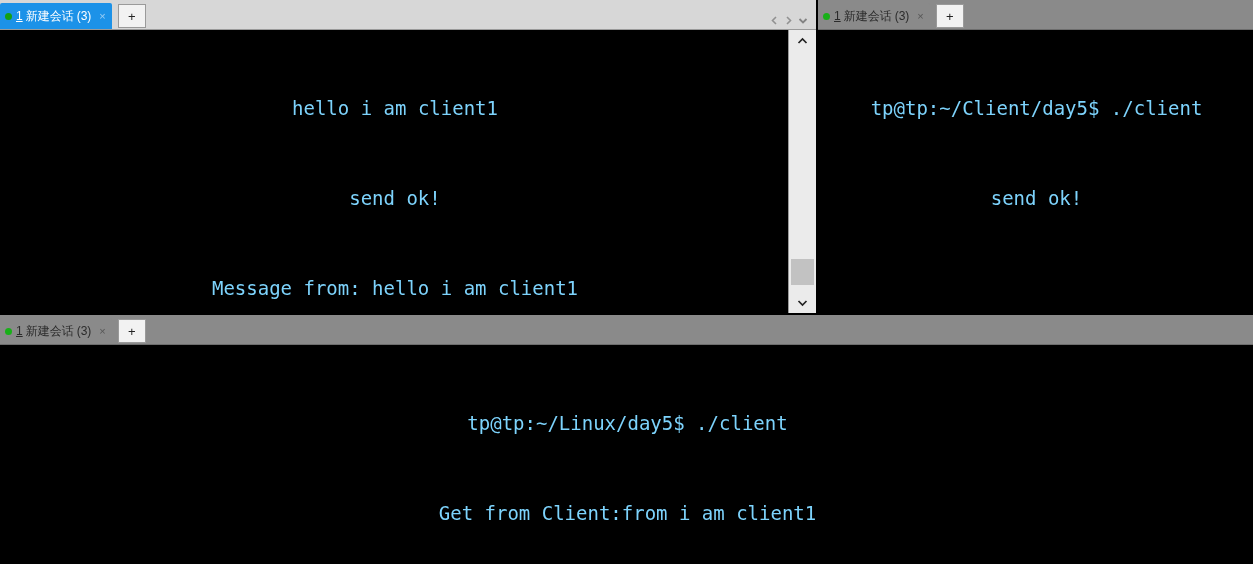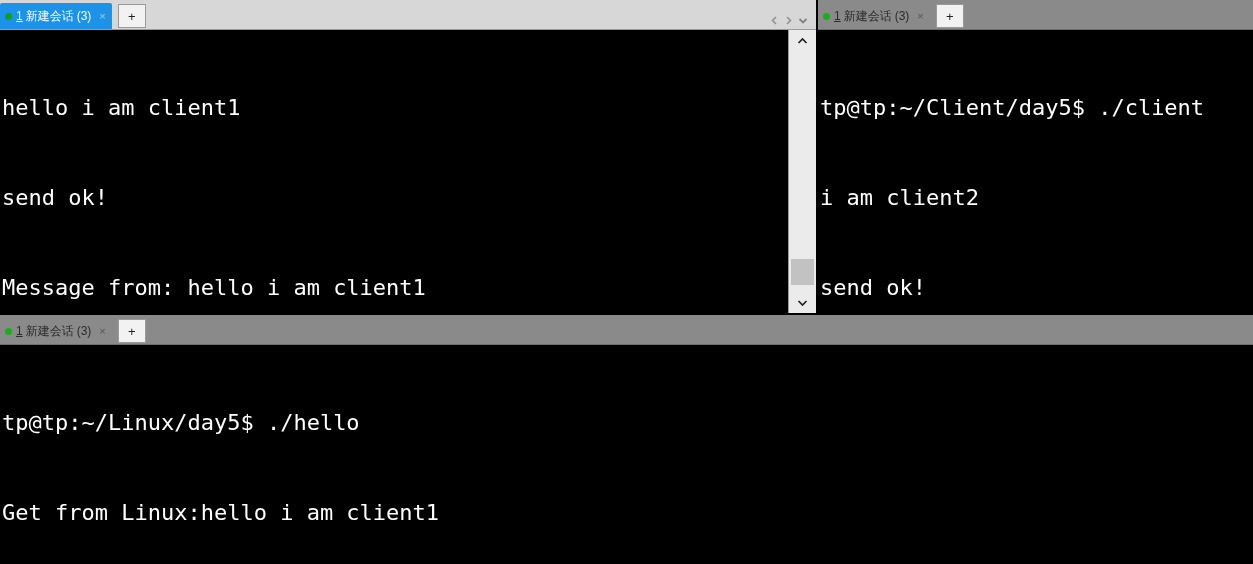--- a/index.html
+++ b/index.html
@@ -113,28 +113,29 @@
   .navbtns svg { display: block; }
 
   
   .term {
     position: absolute;
     left: 0;
     right: 0;
     bottom: 0;
     top: 30px;
     background: #000000;
-    color: #ffffff;
+    color: #7dd3fc;
     font-family: "DejaVu Sans Mono", monospace;
-    font-size: 22px;
+    font-size: 19px;
     line-height: 30px;
     padding: 3px 0 0 2px;
     box-sizing: border-box;
     overflow: hidden;
     white-space: pre;
+    text-align: center;
   }
   #panel-client1 .term { right: 28px; }
 
   .line { height: 30px; }
 
   
   .scrollbar {
     position: absolute;
     right: 0;
     top: 30px;
@@ -239,21 +240,20 @@
         <span class="tab-label">新建会话</span>
         <span class="tab-count">(3)</span>
         <span class="tab-close">×</span>
       </div>
       <div class="newtab">+</div>
       <div class="tabbar-spacer"></div>
     </div>
 
     <div class="term">
       <div class="line">tp@tp:~/Client/day5$ ./client</div>
-      <div class="line">i am client2</div>
       <div class="line">send ok!</div>
       
       
     </div>
   </div>
 
   <div class="panel" id="panel-server">
 
     <div class="tabbar inactive">
       <div class="tab idle">
@@ -261,22 +261,22 @@
         <span class="tab-num">1</span>
         <span class="tab-label">新建会话</span>
         <span class="tab-count">(3)</span>
         <span class="tab-close">×</span>
       </div>
       <div class="newtab">+</div>
       <div class="tabbar-spacer"></div>
     </div>
 
     <div class="term">
-      <div class="line">tp@tp:~/Linux/day5$ ./hello</div>
-      <div class="line">Get from Linux:hello i am client1</div>
+      <div class="line">tp@tp:~/Linux/day5$ ./client</div>
+      <div class="line">Get from Client:from i am client1</div>
       
       
       
       
       
     </div>
   </div>
 
 </div>
 

